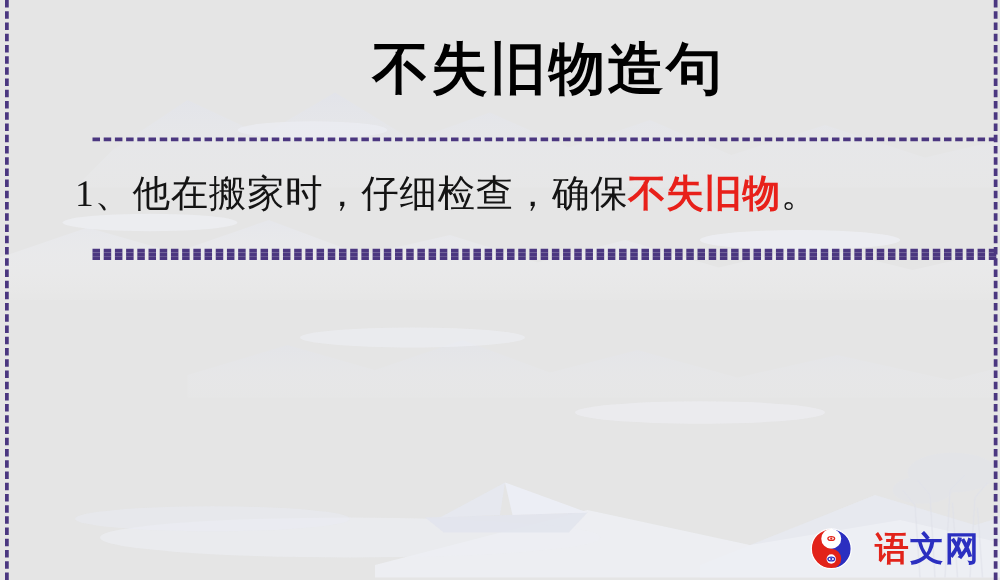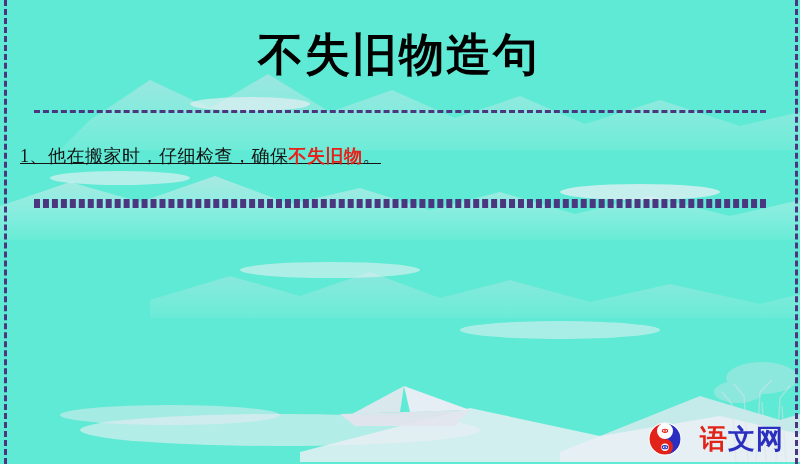--- a/index.html
+++ b/index.html
@@ -9,22 +9,23 @@
   }
   body {
     font-family: "Liberation Serif", "DejaVu Serif", serif;
   }
 
   #page {
     position: relative;
     width: 800px;
     height: 464px;
     overflow: hidden;
-    background: #5eead4;
+    background: #e5e5e5;
     box-sizing: border-box;
+    padding-left: 40px;
   }
 
   
   .watermark {
     position: absolute;
     inset: 0;
     pointer-events: none;
     z-index: 0;
   }
   .watermark svg { display: block; width: 800px; height: 464px; }
@@ -81,26 +82,25 @@
     padding: 0 30px 0 4px;
     display: flex;
     align-items: center;
   }
   .row-1 { height: 86px; }
   .row-2 { height: 114px; }
   .row-3 { height: 72px; }
 
   .sentence {
     font-family: "Liberation Serif", "DejaVu Serif", serif;
-    font-size: 18px;
+    font-size: 30px;
     line-height: 40px;
     color: #141414;
     letter-spacing: 0.5px;
     margin: 0;
-    text-decoration: underline;
   }
   .sentence .hl {
     color: #e8201a;
     font-weight: bold;
   }
 
   
   .footer {
     position: absolute;
     right: 16px;

